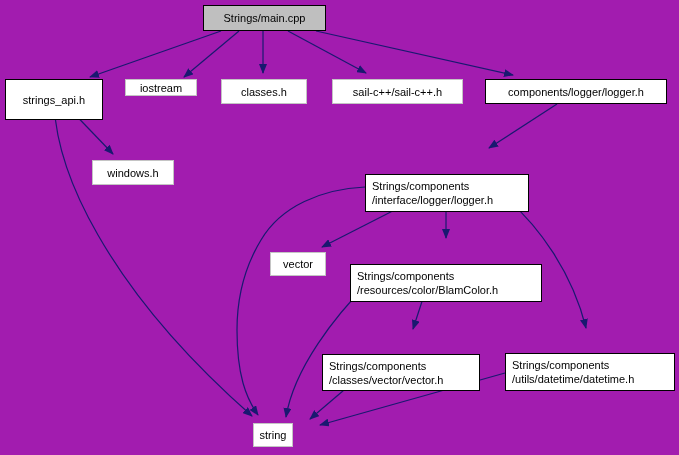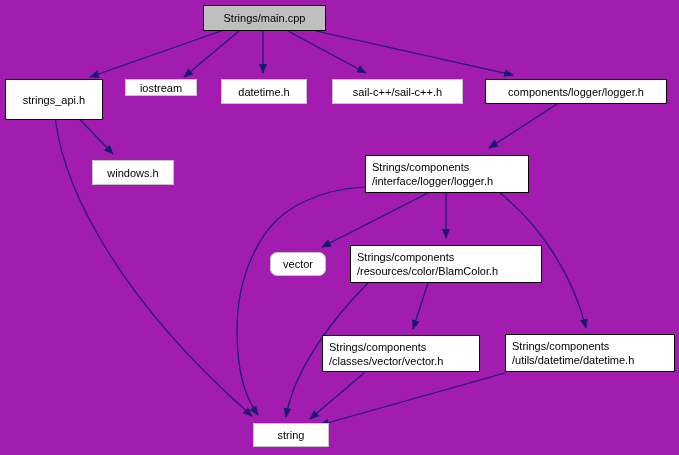--- a/index.html
+++ b/index.html
@@ -25,20 +25,21 @@
     white-space:pre-line;
     line-height:14px;
   }
   .node.current { background:#bfbfbf; }
   .node.external { border-color:#c4c4c4; }
   .node.multiline {
     justify-content:flex-start;
     text-align:left;
     padding-left:6px;
     padding-right:4px;
+    margin-top:19px;
   }
   .edge { fill:none; stroke:#191970; stroke-width:1.2px; }
 </style>
 </head>
 <body>
 
 <div id="canvas">
 
   <svg id="edges" width="679" height="455" viewBox="0 0 679 455">
     <defs>
@@ -60,28 +61,28 @@
     <path class="edge" d="M500,193 C540,225 573,275 586,328" marker-end="url(#arrow)"></path>
     <path class="edge" d="M428,283 L413,329" marker-end="url(#arrow)"></path>
     <path class="edge" d="M368,283 C336,315 294,368 286,417" marker-end="url(#arrow)"></path>
     <path class="edge" d="M364,373 L310,419" marker-end="url(#arrow)"></path>
     <path class="edge" d="M505,373 L320,425" marker-end="url(#arrow)"></path>
   </svg>
 
   <div class="node current" style="left:203px; top:5px;   width:123px; height:26px;">Strings/main.cpp</div>
   <div class="node" style="left:5px;   top:79px;  width:98px;  height:41px;">strings_api.h</div>
   <div class="node external" style="left:125px; top:79px;  width:72px;  height:17px;">iostream</div>
-  <div class="node external" style="left:221px; top:79px;  width:86px;  height:25px;">datetime.h</div>
+  <div class="node external" style="left:221px; top:79px;  width:86px;  height:25px;">classes.h</div>
   <div class="node external" style="left:332px; top:79px;  width:131px; height:25px;">sail-c++/sail-c++.h</div>
   <div class="node" style="left:485px; top:79px;  width:182px; height:25px;">components/logger/logger.h</div>
   <div class="node external" style="left:92px;  top:160px; width:82px;  height:25px;">windows.h</div>
   <div class="node multiline" style="left:365px; top:155px; width:164px; height:38px;">Strings/components
 /interface/logger/logger.h</div>
-  <div class="node external" style="left:270px; top:252px; width:56px;  height:24px;border-radius:7px;">vector</div>
+  <div class="node external" style="left:270px; top:252px; width:56px;  height:24px;">vector</div>
   <div class="node multiline" style="left:350px; top:245px; width:192px; height:38px;">Strings/components
 /resources/color/BlamColor.h</div>
   <div class="node multiline" style="left:322px; top:335px; width:158px; height:37px;">Strings/components
 /classes/vector/vector.h</div>
   <div class="node multiline" style="left:505px; top:334px; width:170px; height:38px;">Strings/components
 /utils/datetime/datetime.h</div>
-  <div class="node external" style="left:253px; top:423px; width:76px;  height:24px;">string</div>
+  <div class="node external" style="left:253px; top:423px; width:40px;  height:24px;">string</div>
 
 </div>
 
 </body></html>

